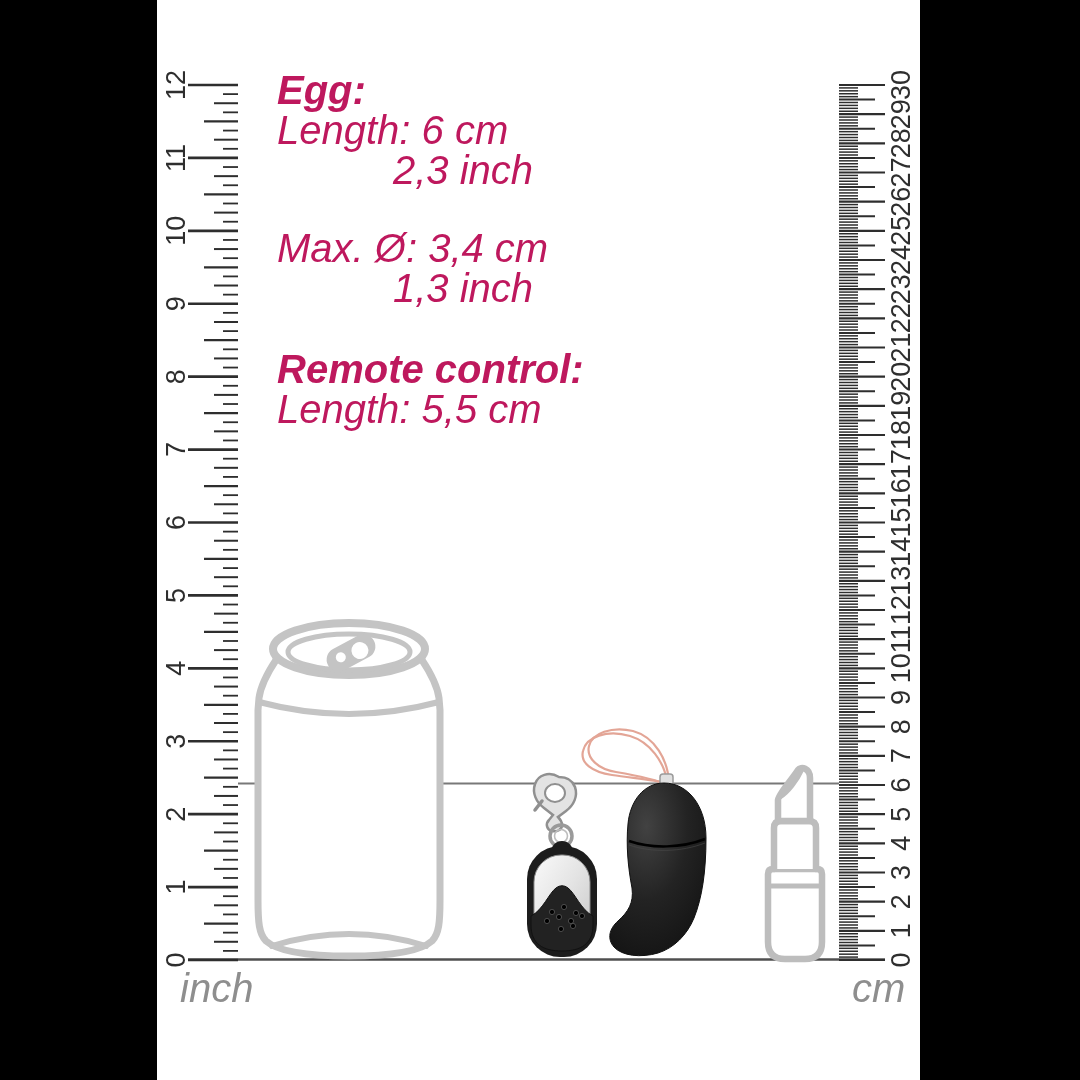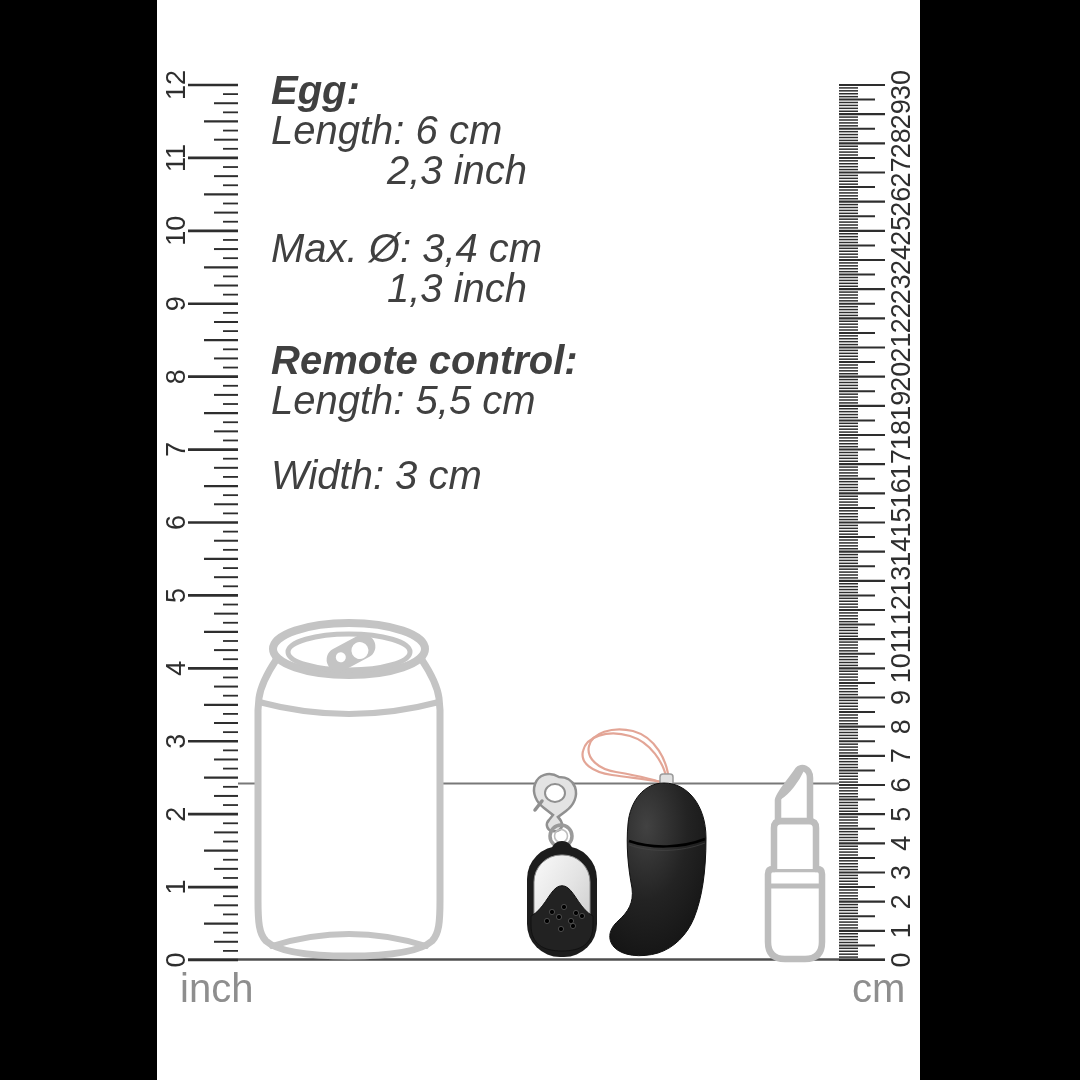--- a/index.html
+++ b/index.html
@@ -2,28 +2,28 @@
 <html><head>
 <meta charset="utf-8">
 <style>
   html,body{margin:0;padding:0;background:#ffffff;}
   .canvas{position:relative;width:1080px;height:1080px;background:#ffffff;overflow:hidden;
           font-family:"Liberation Sans",sans-serif;}
   .sidebar{position:absolute;top:0;height:1080px;background:#000;}
   .sidebar.left{left:0;width:157px;}
   .sidebar.right{left:920px;width:160px;}
   #scene{position:absolute;left:0;top:0;}
-  .specs{position:absolute;left:271px;top:70px;color:#404040;font-style:italic;
+  .specs{position:absolute;left:277px;top:70px;color:#be185d;font-style:italic;
          font-size:40px;line-height:40px;white-space:nowrap;}
   .specs .heading{font-weight:bold;}
   .specs .imperial{padding-left:116px;}
   .gap38{margin-top:38px;}
-  .gap40{margin-top:32px;}
+  .gap40{margin-top:41px;}
   .gap35{margin-top:35px;}
-  .unit-label{position:absolute;top:966px;color:#8e8e8e;font-size:40px;text-align:right;}
+  .unit-label{position:absolute;top:966px;color:#8e8e8e;font-style:italic;font-size:40px;text-align:right;}
   .unit-label.inch{left:180px;}
   .unit-label.cm{left:852px;}
 </style>
 </head>
 <body>
 
 <div class="canvas">
 
   <div class="sidebar left"></div>
   <div class="sidebar right"></div>
@@ -561,18 +561,17 @@
   </svg>
 
   <div class="specs">
     <div class="heading">Egg:</div>
     <div class="metric">Length: 6 cm</div>
     <div class="imperial">2,3 inch</div>
     <div class="metric gap38">Max. Ø: 3,4 cm</div>
     <div class="imperial">1,3 inch</div>
     <div class="heading gap40">Remote control:</div>
     <div class="metric">Length: 5,5 cm</div>
-    <div class="metric gap35">Width: 3 cm</div>
   </div>
 
   <div class="unit-label inch">inch</div>
   <div class="unit-label cm">cm</div>
 </div>
 
 </body></html>

